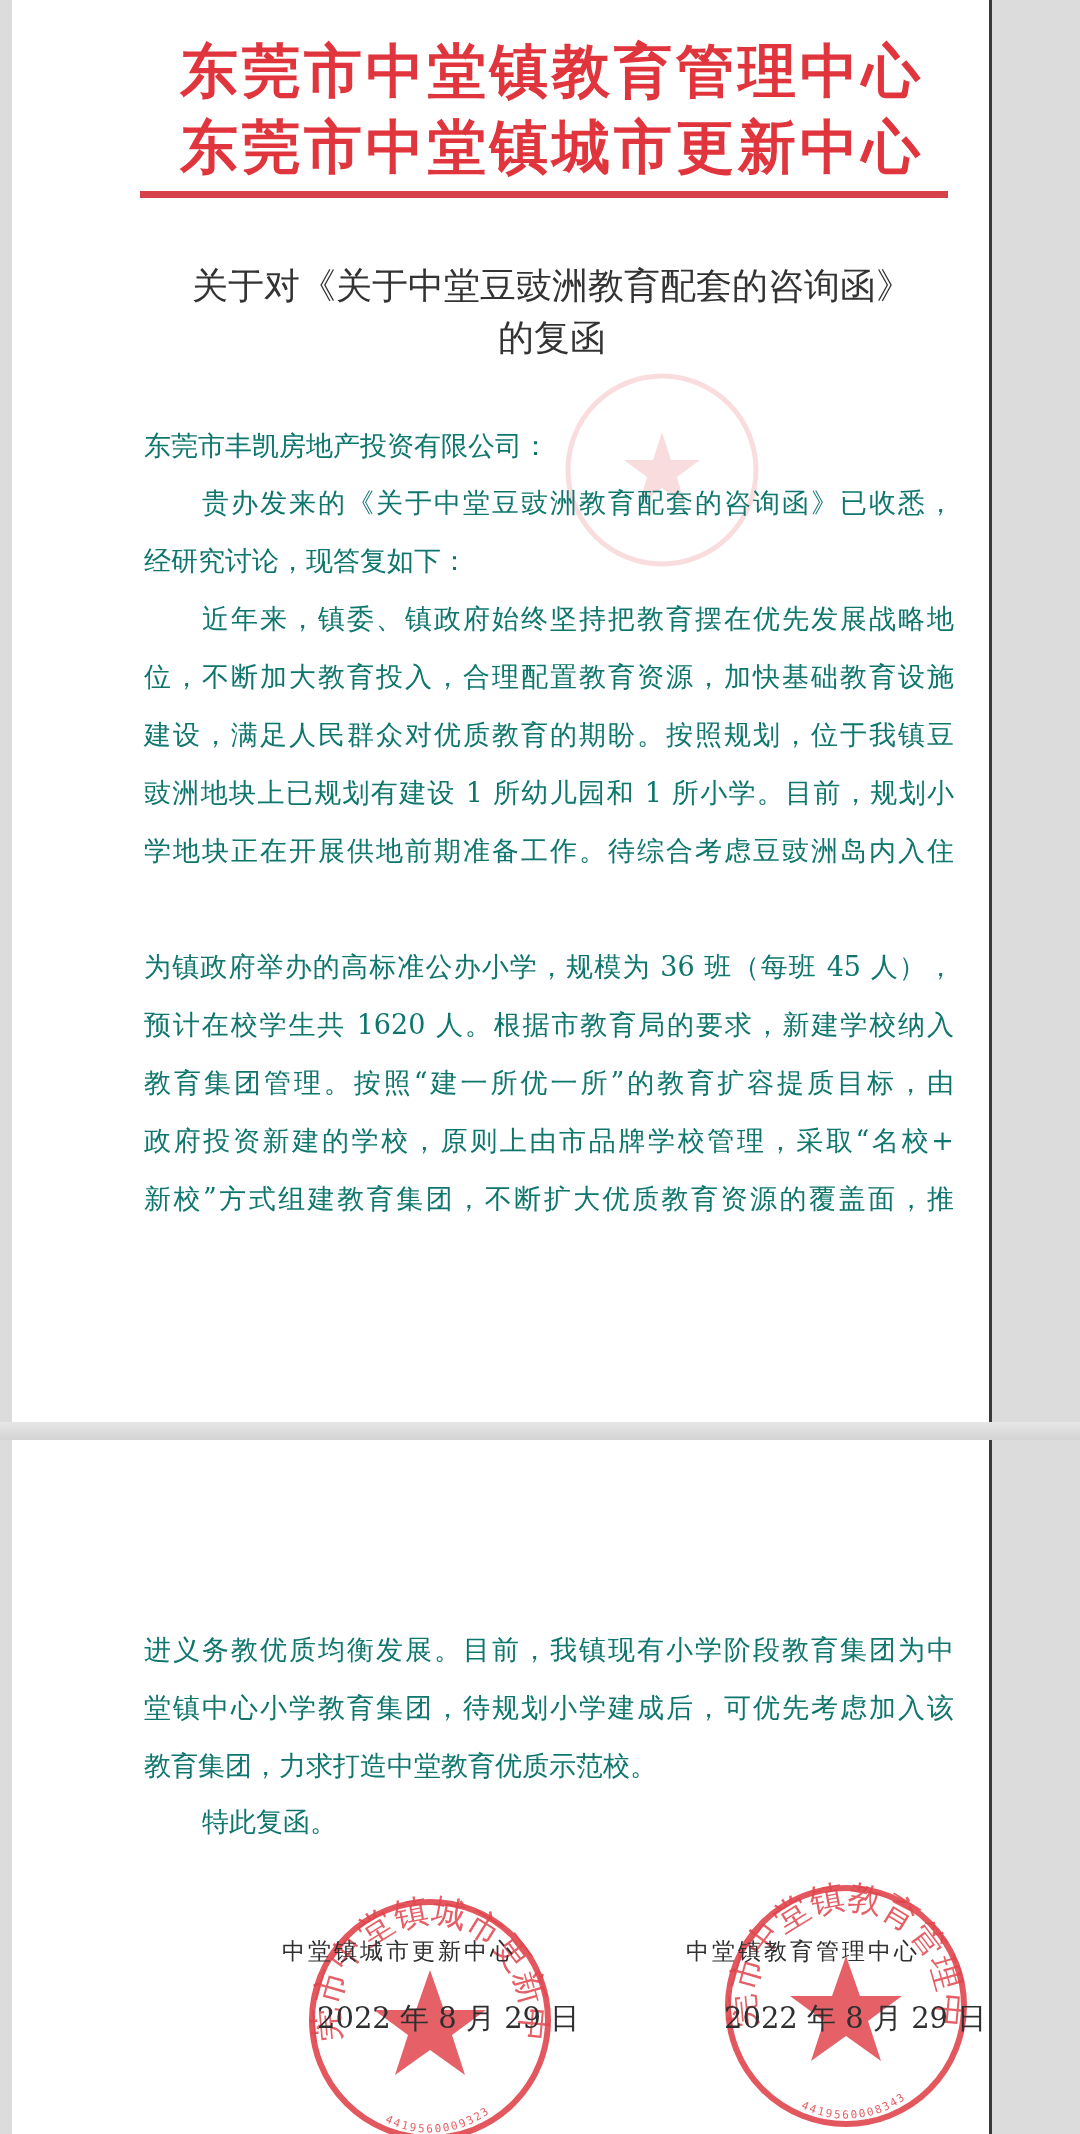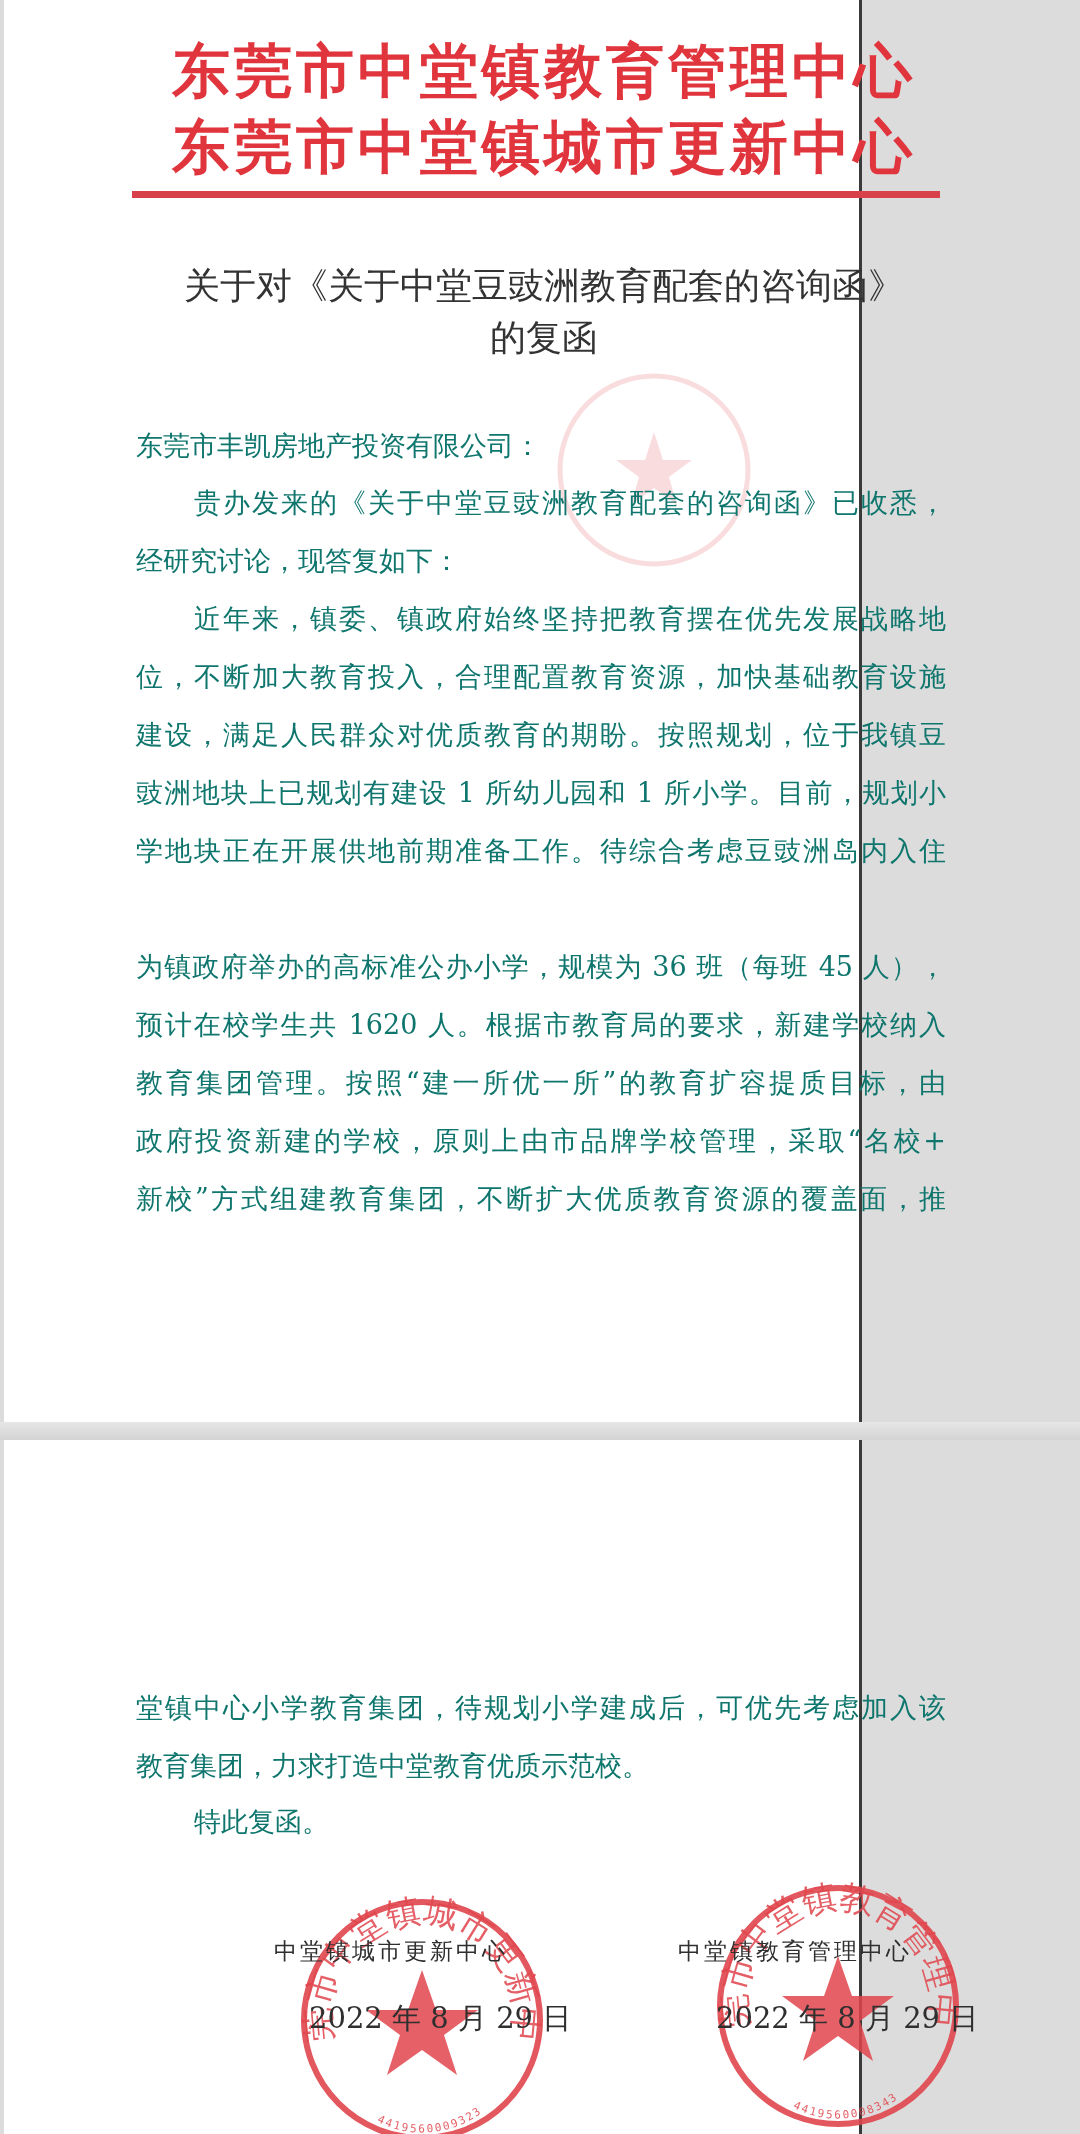--- a/index.html
+++ b/index.html
@@ -3,21 +3,21 @@
 <meta charset="utf-8">
 <style>
   html, body { margin: 0; padding: 0; }
   body {
     width: 1080px; height: 2134px; position: relative; overflow: hidden;
     background: #dcdcdc;
     font-family: "DejaVu Serif", "Liberation Serif", serif;
     color: #2b2b2b;
   }
   .page {
-    position: absolute; left: 4px; width: 858px; background: #ffffff;
+    position: absolute; left: 12px; width: 980px; background: #ffffff;
     border-right: 3px solid #3a3a3a;
     box-sizing: border-box;
   }
   #page1 { top: 0; height: 1422px; }
   #page2 { top: 1440px; height: 694px; }
   .gap {
     position: absolute; left: 0; top: 1422px; width: 1080px; height: 18px;
     background: linear-gradient(#e6e6e6, #d4d4d4);
   }
   .header-line {
@@ -77,20 +77,21 @@
   <div class="line" style="top:953px;">为镇政府举办的高标准公办小学，规模为 36 班（每班 45 人），</div>
   <div class="line" style="top:1011px;">预计在校学生共 1620 人。根据市教育局的要求，新建学校纳入</div>
   <div class="line" style="top:1069px;">教育集团管理。按照“建一所优一所”的教育扩容提质目标，由</div>
   <div class="line" style="top:1127px;">政府投资新建的学校，原则上由市品牌学校管理，采取“名校+</div>
   <div class="line" style="top:1185px;">新校”方式组建教育集团，不断扩大优质教育资源的覆盖面，推</div>
 </div>
 
 <div class="gap"></div>
 
 <div class="page" id="page2">
+  <div class="line" style="top:196px;">进义务教优质均衡发展。目前，我镇现有小学阶段教育集团为中</div>
   <div class="line" style="top:254px;">堂镇中心小学教育集团，待规划小学建成后，可优先考虑加入该</div>
   <div class="line last" style="top:312px;">教育集团，力求打造中堂教育优质示范校。</div>
   <div class="line indent last" style="top:368px;">特此复函。</div>
 
   <svg class="stamp" style="left:290px; top:452px;" width="256" height="256" viewBox="0 0 256 256">
     <defs>
       <path id="arc1" d="M 40 150 A 92 92 0 1 1 216 150"></path>
       <path id="arc1b" d="M 70 222 A 100 100 0 0 0 200 210"></path>
     </defs>
     <circle cx="128" cy="128" r="118" fill="none" stroke="#e0454c" stroke-width="6" opacity="0.9"></circle>

